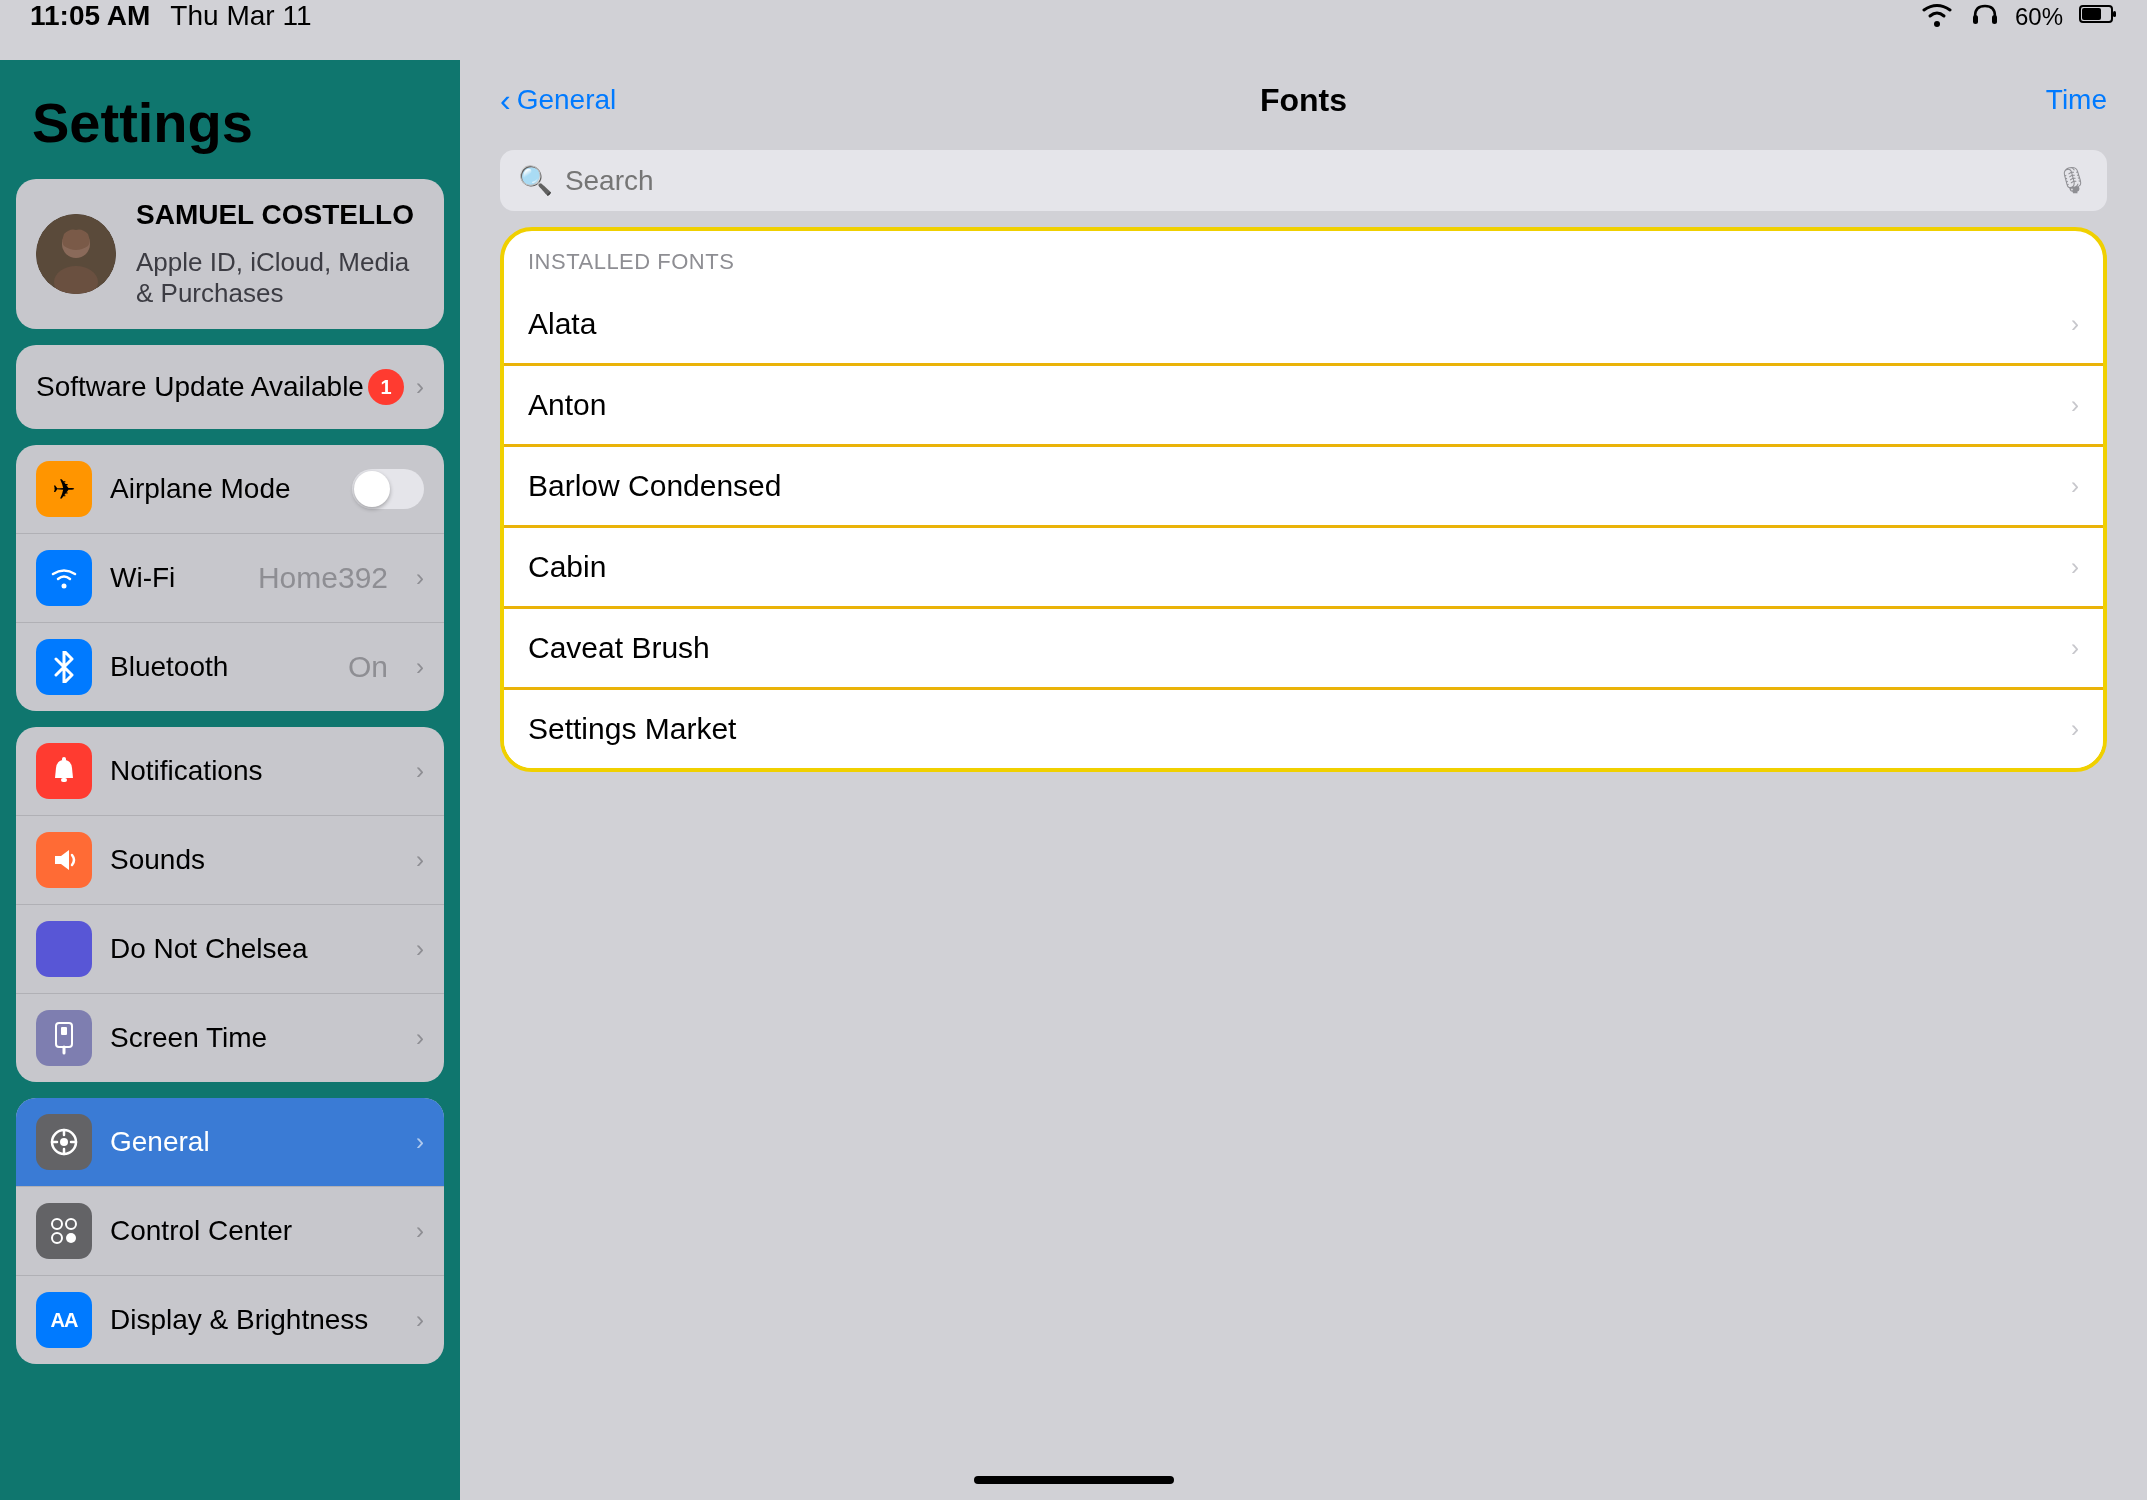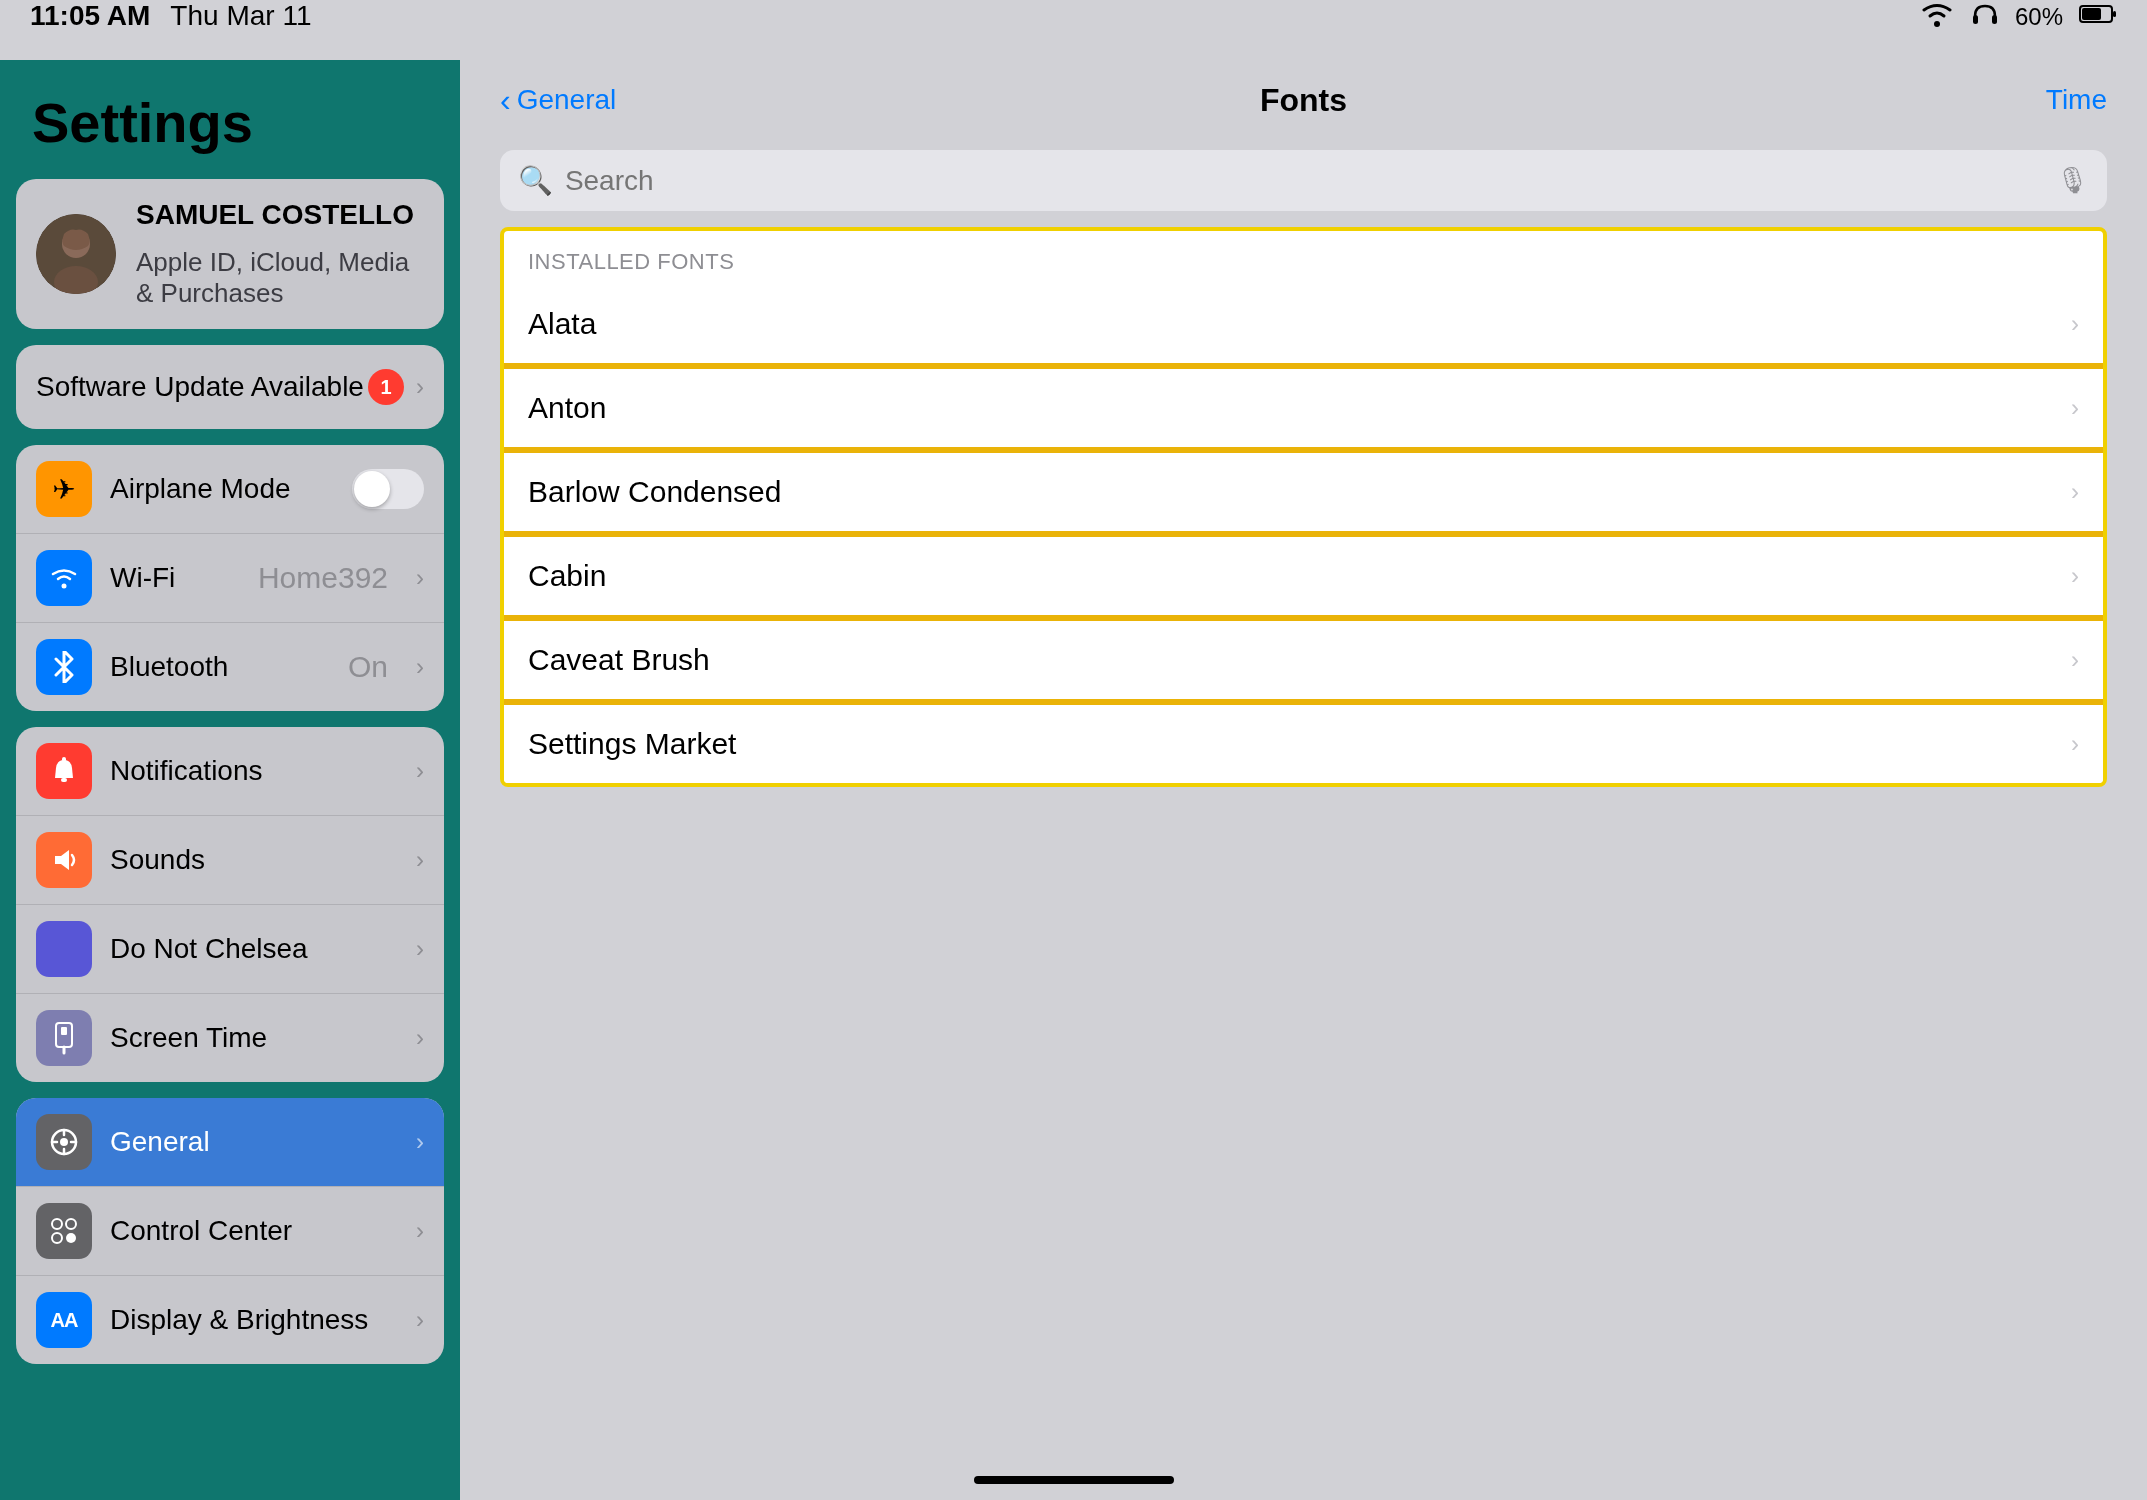--- a/index.html
+++ b/index.html
@@ -298,37 +298,37 @@
       color: #8e8e93;
     }
 
     
     .fonts-content {
       flex: 1;
       padding: 0 40px;
     }
     .fonts-card {
       background: #fff;
-      border-radius: 8px;
+      border-radius: 32px;
       border: 4px solid #f0d000;
       overflow: hidden;
     }
     .fonts-section-header {
       padding: 18px 24px 10px;
       font-size: 22px;
       font-weight: 500;
       color: #8e8e93;
       letter-spacing: 0.5px;
       text-transform: uppercase;
     }
     .font-row {
       display: flex;
       align-items: center;
       padding: 22px 24px;
-      border-bottom: 6px solid #eab308;
+      border-bottom: 3px solid #eab308;
       background: #fff;
     }
     .font-row:last-child {
       border-bottom: none;
     }
     .font-name {
       font-size: 30px;
       font-weight: 400;
       color: #000;
       flex: 1;

